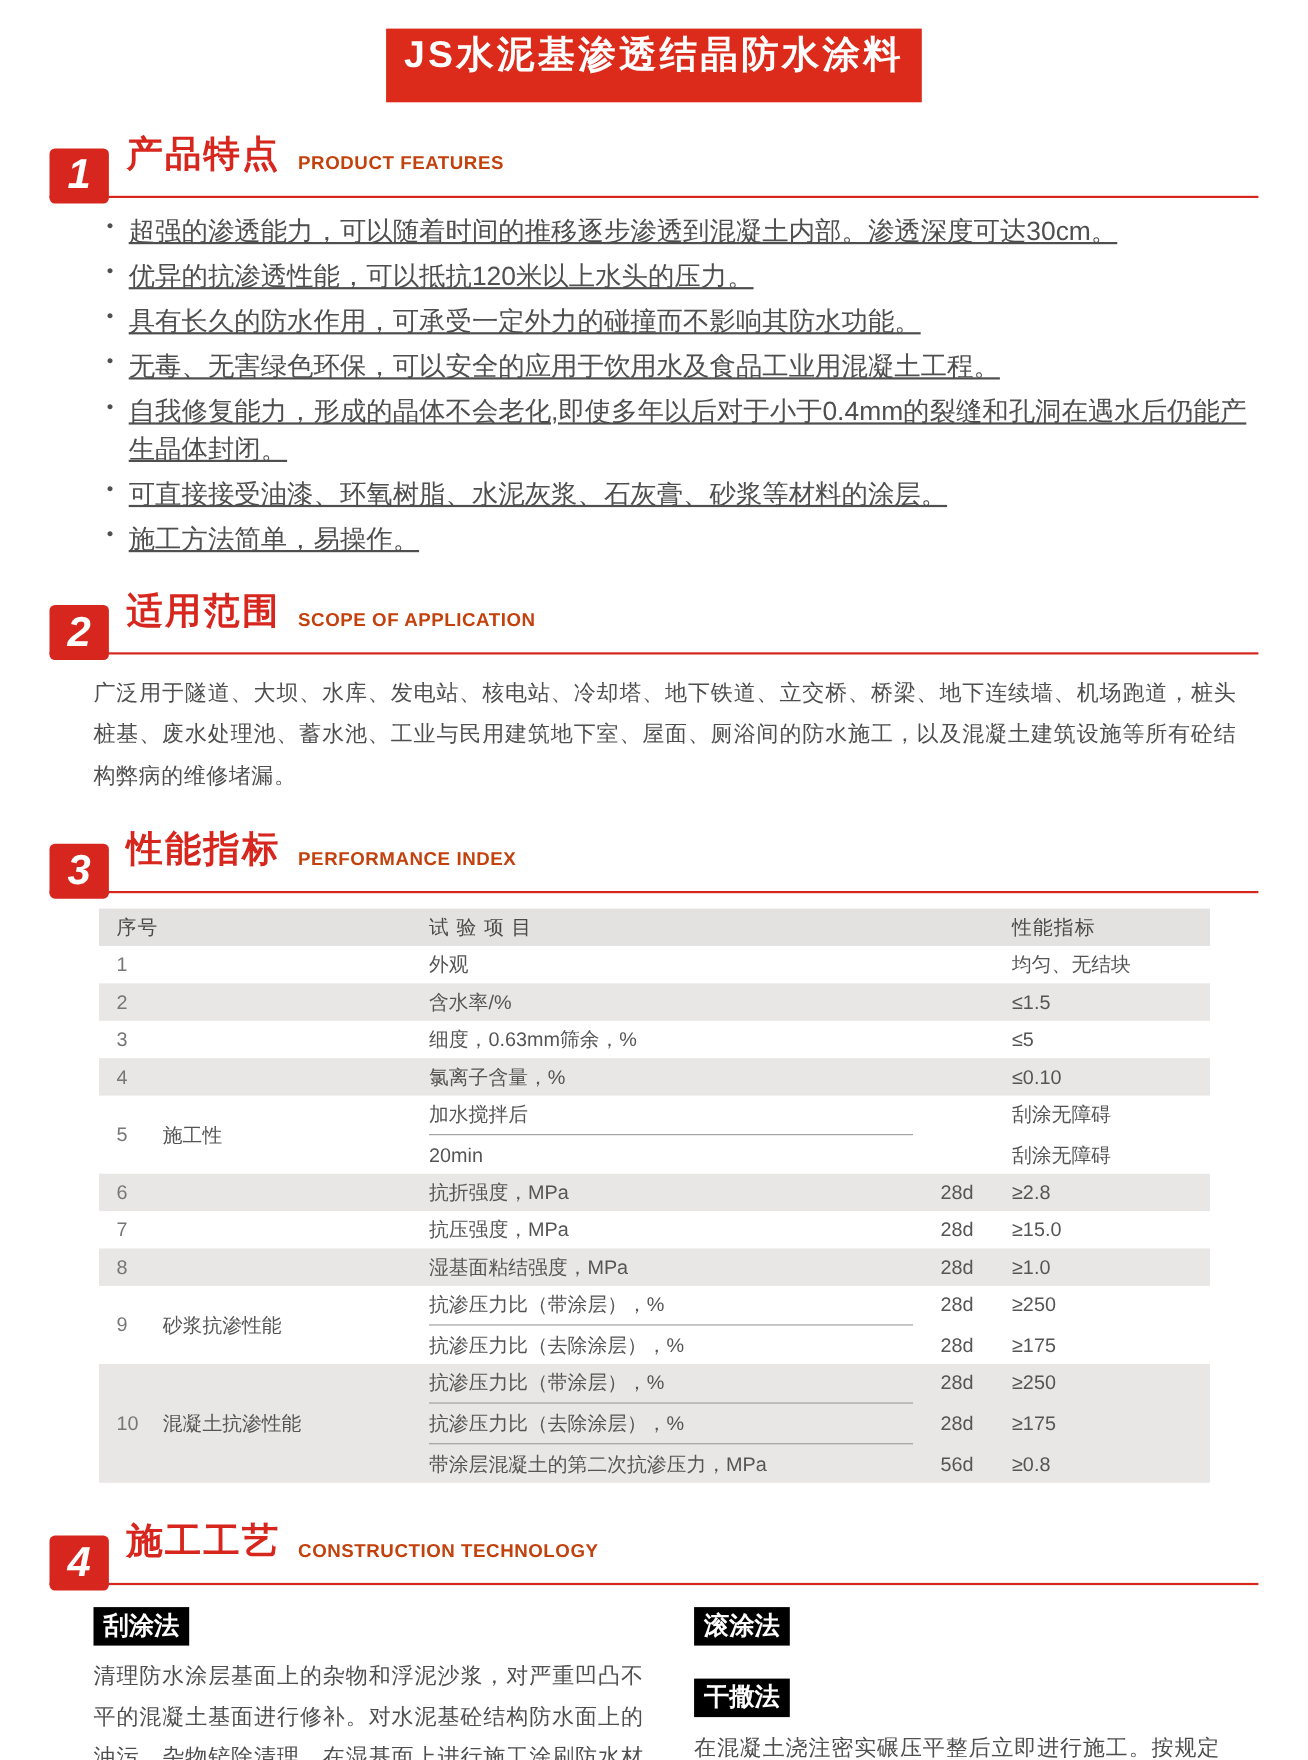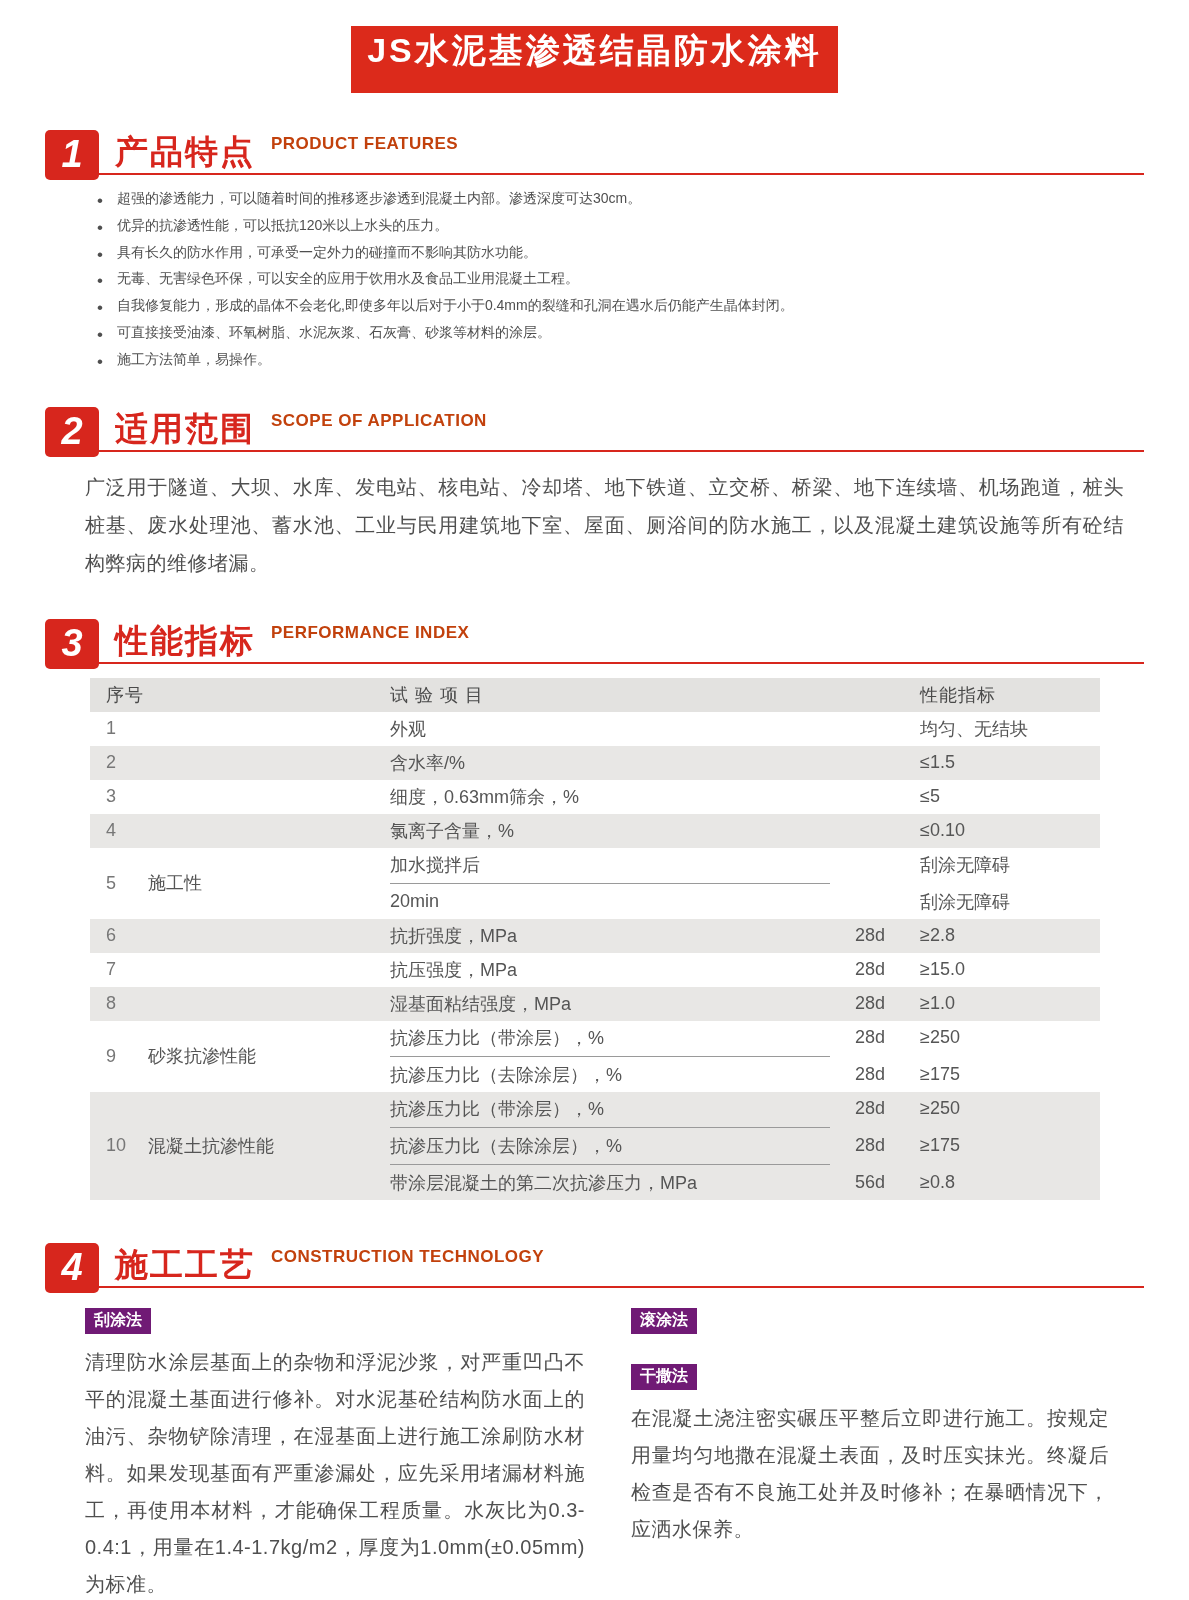--- a/index.html
+++ b/index.html
@@ -21,28 +21,28 @@
   .sec-header{
     display:flex;align-items:flex-end;gap:16px;
     border-bottom:2px solid #d7261d;margin-top:30px;
   }
   .sec-num{
     flex:none;width:54px;height:50px;background:#d7261d;color:#fff;
     font-size:38px;font-weight:bold;font-style:italic;
     display:flex;align-items:center;justify-content:center;
     border-radius:5px;position:relative;top:7px;
   }
-  .sec-title{color:#d7261d;font-size:33px;font-weight:bold;line-height:1;padding-bottom:5px;letter-spacing:2px;margin:0;}
+  .sec-title{color:#d7261d;font-size:33px;font-weight:bold;line-height:1;padding-bottom:22px;letter-spacing:2px;margin:0;}
   .sec-sub{color:#c2410c;font-size:17px;font-weight:bold;padding-bottom:19px;letter-spacing:.5px;}
 
   
   .feat-list{list-style:none;margin:14px 0 0 52px;padding:0;}
   .feat-list li{
     position:relative;padding-left:20px;margin:7px 0;
-    font-size:14px;line-height:1.42;color:#4f4f4f;
+    font-size:24px;line-height:1.42;color:#4f4f4f;text-decoration:underline;
   }
   .feat-list li::before{
     content:"•";position:absolute;left:0;top:0;color:#4f4f4f;font-size:17px;
   }
 
   
   .scope-text{
     margin:16px 20px 16px 40px;font-size:20px;line-height:38px;
     color:#4f4f4f;text-align:justify;letter-spacing:.5px;
   }
@@ -61,22 +61,22 @@
   .c-value{flex:1;}
   .th{font-weight:normal;color:#4a4a4a;letter-spacing:1px;}
   .subdivider{height:1px;background:#9a9a9a;width:440px;margin:1px 0;}
 
   
   .construction-cols{display:flex;gap:46px;margin:20px 0 0 40px;}
   .c-col{width:500px;}
   .c-col.right{width:478px;}
   .method{margin-bottom:30px;}
   .badge{
-    display:inline-block;background:#701a75;color:#fff;
-    font-size:16px;font-weight:bold;padding:2px 9px 4px;line-height:1.25;
+    display:inline-block;background:#000000;color:#fff;
+    font-size:23px;font-weight:bold;padding:2px 9px 4px;line-height:1.25;
   }
   .method-text{
     margin:10px 0 0;font-size:20px;line-height:37px;color:#4f4f4f;
     text-align:justify;letter-spacing:.5px;
   }
 </style>
 </head>
 <body>
 
 <div class="page">

